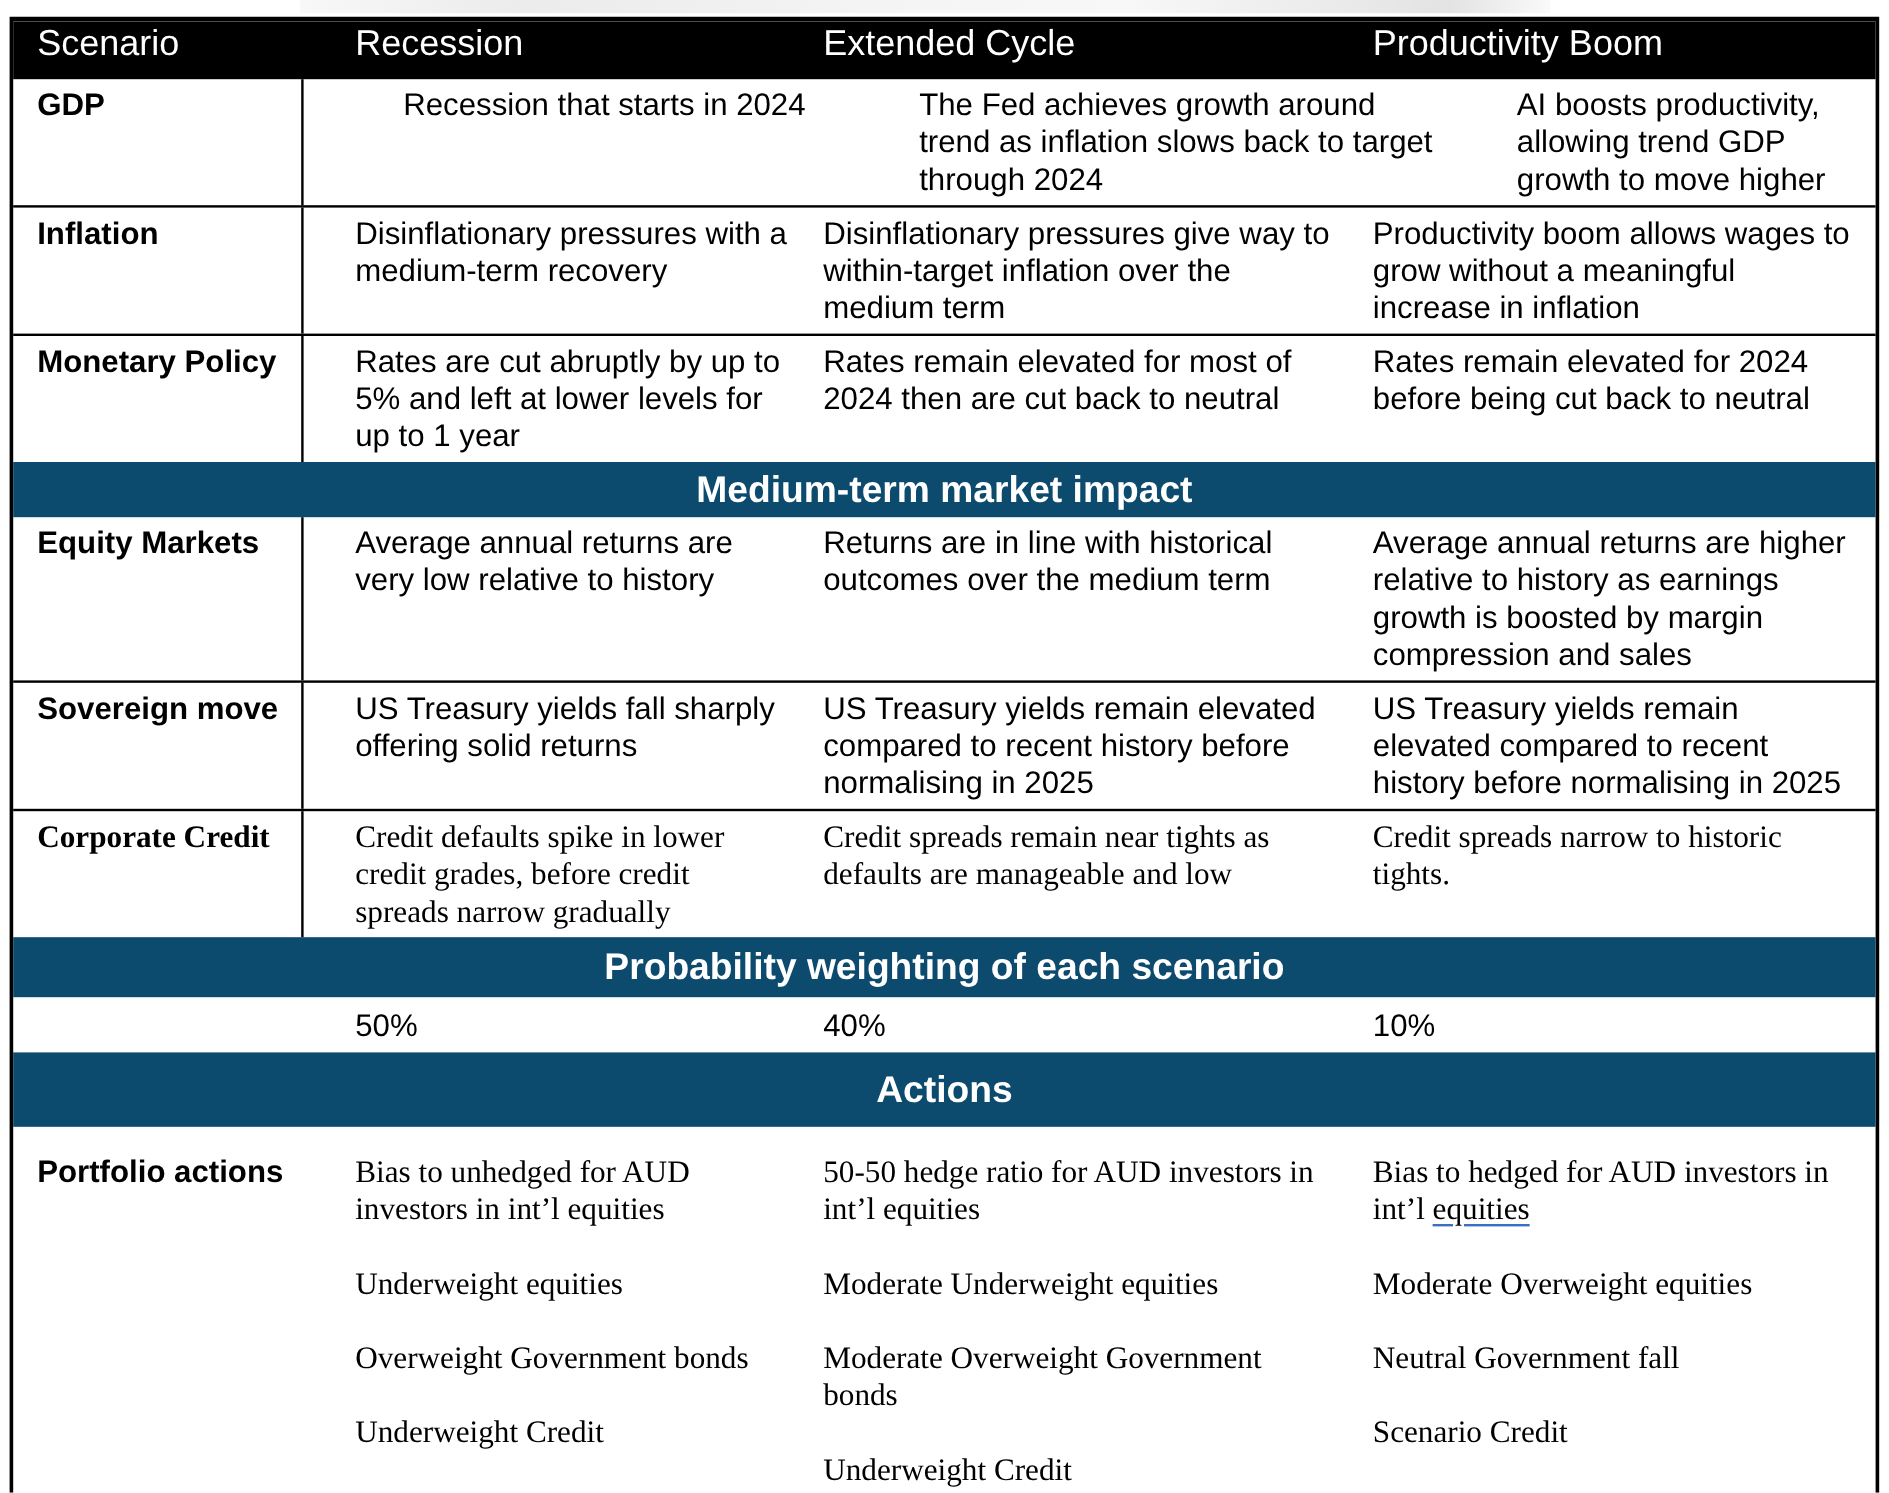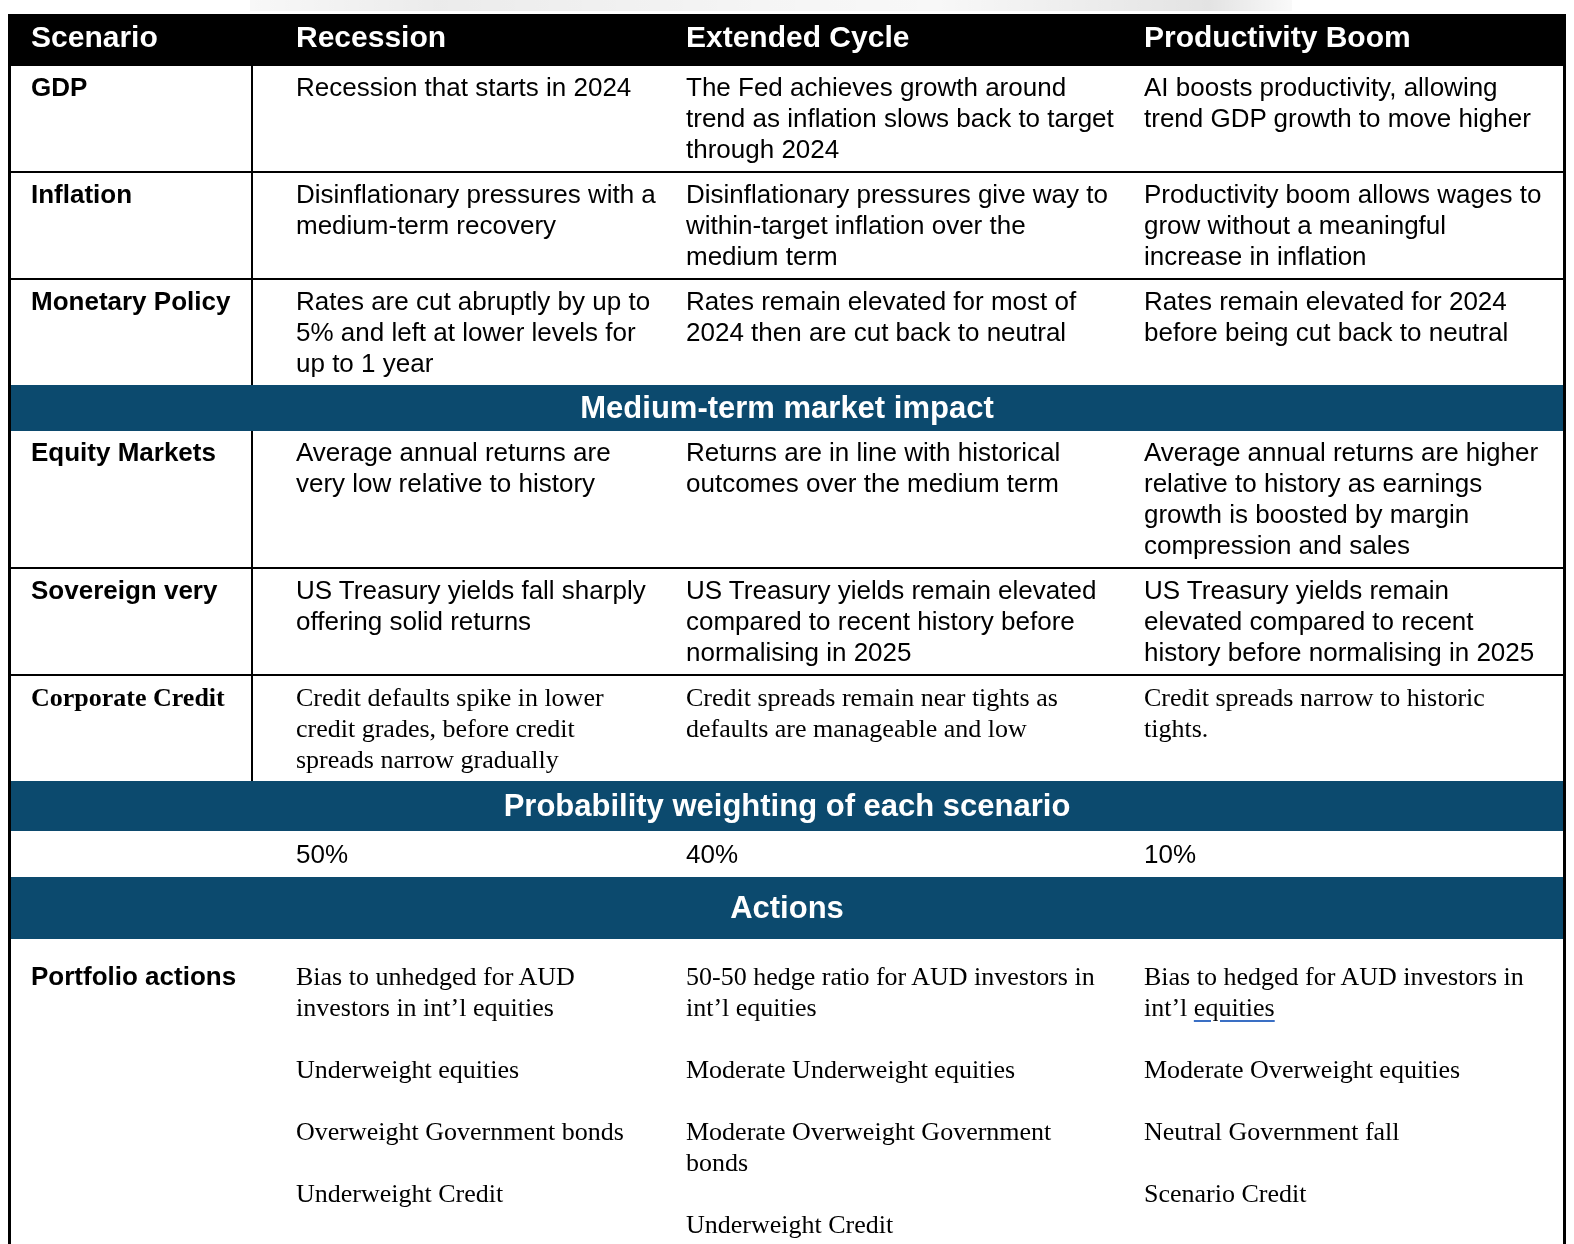--- a/index.html
+++ b/index.html
@@ -17,32 +17,32 @@
     border:3px solid #000;border-top-width:4px;border-bottom-width:6px;background:#fff;
   }
   .row{display:grid;grid-template-columns:242px 421px 458px 1fr;box-sizing:border-box;}
   .cell{box-sizing:border-box;font-size:26px;line-height:31px;padding:6px 16px 6px 12px;}
   .c1{padding-left:20px;font-weight:bold;}
   .c2{padding-left:43px;}
   .c3{padding-left:12px;}
   .c4{padding-left:12px;}
   
   .hdr{background:#000;color:#fff;min-height:48px;}
-  .hdr .cell{font-weight:bold;font-size:30px;display:flex;align-items:center;padding-top:2px;padding-bottom:13px;}
+  .hdr .cell{font-weight:normal;font-size:30px;display:flex;align-items:center;padding-top:2px;padding-bottom:13px;}
   
   .banner{background:#0c4a6e;color:#fff;font-weight:bold;font-size:31px;
           display:flex;align-items:center;justify-content:center;box-sizing:border-box;}
   .b-impact{height:46px;}
   .b-prob{height:50px;}
   .b-act{height:62px;}
   
   .sep{border-top:2px solid #000;}
   .vline .c1{border-right:2px solid #000;}
   
-  .r-gdp{min-height:93px;}
+  .r-gdp{min-height:93px;gap:40px;}
   .r-inf{min-height:95px;}
   .r-mon{min-height:94px;}
   .r-eq{min-height:120px;border-radius:23px;}
   .r-sov{min-height:92px;}
   .r-cc{min-height:107px;font-family:Liberation Serif, serif;}
   .r-pct{min-height:46px;}
   .r-pct .cell{padding-top:8px;}
   .r-pf{min-height:372px;}
   .r-pf .cell{padding-top:22px;}
   .r-pf .cell p{margin:0 0 31px 0;font-family:Liberation Serif, serif;}
@@ -93,21 +93,21 @@
     <div class="banner b-impact">Medium-term market impact</div>
 
     <div class="row vline r-eq">
       <div class="cell c1">Equity Markets</div>
       <div class="cell c2">Average annual returns are very low relative to history</div>
       <div class="cell c3">Returns are in line with historical outcomes over the medium term</div>
       <div class="cell c4">Average annual returns are higher relative to history as earnings growth is boosted by margin compression and sales</div>
     </div>
 
     <div class="row vline sep r-sov">
-      <div class="cell c1">Sovereign very</div>
+      <div class="cell c1">Sovereign move</div>
       <div class="cell c2">US Treasury yields fall sharply offering solid returns</div>
       <div class="cell c3">US Treasury yields remain elevated compared to recent history before normalising in 2025</div>
       <div class="cell c4">US Treasury yields remain elevated compared to recent history before normalising in 2025</div>
     </div>
 
     <div class="row vline sep r-cc">
       <div class="cell c1">Corporate Credit</div>
       <div class="cell c2">Credit defaults spike in lower credit grades, before credit spreads narrow gradually</div>
       <div class="cell c3">Credit spreads remain near tights as defaults are manageable and low</div>
       <div class="cell c4">Credit spreads narrow to historic tights.</div>

